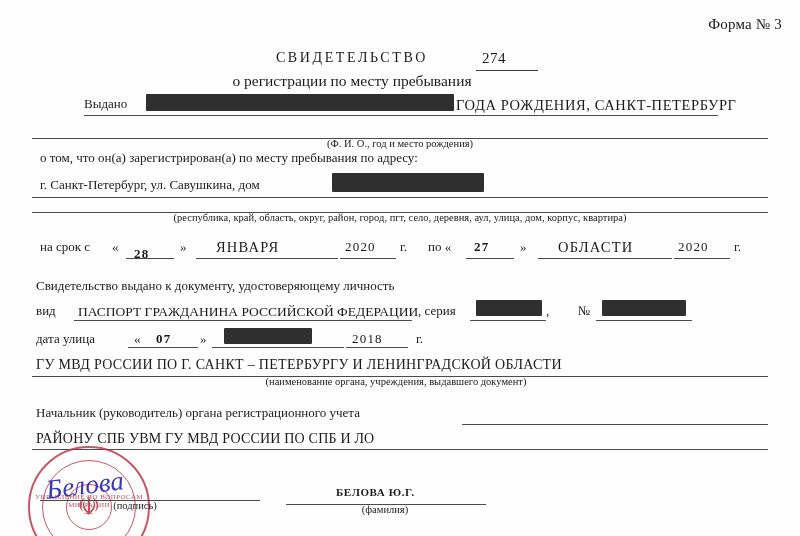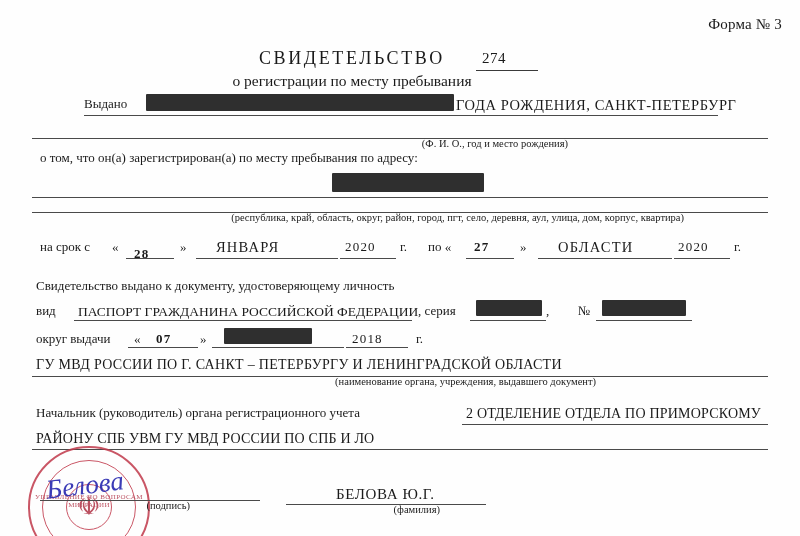--- a/index.html
+++ b/index.html
@@ -31,21 +31,21 @@
   }
   
   .title-row {
     position: absolute;
     left: 0; right: 0;
     top: 48px;
     text-align: center;
   }
   .title-main {
     display: inline-block;
-    font-size: 18px;
+    font-size: 14px;
     letter-spacing: 2.6px;
     font-weight: normal;
     transform: translateX(-48px);
   }
   .cert-number {
     position: absolute;
     left: 482px;
     top: 50px;
     font-size: 15px;
     letter-spacing: .5px;
@@ -72,21 +72,21 @@
     height: 0;
   }
   .txt {
     position: absolute;
     font-size: 13px;
     white-space: nowrap;
   }
   .small-center {
     position: absolute;
     font-size: 10.5px;
-    text-align: right;
+    text-align: center;
     color: #1a1a1a;
   }
   .redact {
     position: absolute;
     background: #2f2f2f;
     border-radius: 1px;
   }
   .spaced {
     letter-spacing: .6px;
   }
@@ -169,20 +169,21 @@
 
   <div class="txt" style="left:84px; top:96px;">Выдано</div>
   <div class="redact" style="left:146px; top:94px; width:308px; height:17px;"></div>
   <div class="txt spaced" style="left:456px; top:97px; font-size:14.5px;">ГОДА РОЖДЕНИЯ, САНКТ-ПЕТЕРБУРГ</div>
   <div class="rule" style="left:84px; top:115px; width:634px;"></div>
 
   <div class="rule" style="left:32px; top:138px; width:736px;"></div>
   <div class="small-center" style="left:232px; top:138px; width:336px;">(Ф. И. О., год и место рождения)</div>
 
   <div class="txt" style="left:40px; top:150px;">о том, что он(а) зарегистрирован(а) по месту пребывания по адресу:</div>
+  <div class="txt" style="left:40px; top:177px;">г. Санкт-Петербург, ул. Савушкина, дом</div>
   <div class="redact" style="left:332px; top:173px; width:152px; height:19px;"></div>
   <div class="rule" style="left:32px; top:197px; width:736px;"></div>
   <div class="rule" style="left:32px; top:212px; width:736px;"></div>
   <div class="small-center" style="left:116px; top:212px; width:568px;">(республика, край, область, округ, район, город, пгт, село, деревня, аул, улица, дом, корпус, квартира)</div>
 
   <div class="txt" style="left:40px; top:239px;">на срок с</div>
   <div class="txt" style="left:112px; top:239px;">«</div>
   <div class="txt wide" style="left:134px; top:246px; font-weight:bold;">28</div>
   <div class="txt" style="left:180px; top:239px;">»</div>
   <div class="txt wide" style="left:216px; top:239px; font-size:14.5px;">ЯНВАРЯ</div>
@@ -208,50 +209,49 @@
   <div class="txt" style="left:78px; top:304px; font-size:13.5px;">ПАСПОРТ ГРАЖДАНИНА РОССИЙСКОЙ ФЕДЕРАЦИИ</div>
   <div class="txt" style="left:418px; top:303px;">, серия</div>
   <div class="redact" style="left:476px; top:300px; width:66px; height:16px;"></div>
   <div class="txt" style="left:546px; top:303px;">,</div>
   <div class="txt" style="left:578px; top:303px;">№</div>
   <div class="redact" style="left:602px; top:300px; width:84px; height:16px;"></div>
   <div class="rule" style="left:74px; top:320px; width:338px;"></div>
   <div class="rule" style="left:470px; top:320px; width:76px;"></div>
   <div class="rule" style="left:596px; top:320px; width:96px;"></div>
 
-  <div class="txt" style="left:36px; top:331px;">округ выдачи</div>
+  <div class="txt" style="left:36px; top:331px;">дата улица</div>
   <div class="txt" style="left:134px; top:331px;">«</div>
   <div class="txt wide" style="left:156px; top:331px; font-weight:bold;">07</div>
   <div class="txt" style="left:200px; top:331px;">»</div>
   <div class="redact" style="left:224px; top:328px; width:88px; height:16px;"></div>
   <div class="txt wide" style="left:352px; top:331px;">2018</div>
   <div class="txt" style="left:416px; top:331px;">г.</div>
   <div class="rule" style="left:128px; top:347px; width:70px;"></div>
   <div class="rule" style="left:212px; top:347px; width:132px;"></div>
   <div class="rule" style="left:346px; top:347px; width:62px;"></div>
 
   <div class="txt" style="left:36px; top:357px; font-size:14px; letter-spacing:.3px;">ГУ  МВД  РОССИИ  ПО  Г. САНКТ – ПЕТЕРБУРГУ  И  ЛЕНИНГРАДСКОЙ ОБЛАСТИ</div>
   <div class="rule" style="left:32px; top:376px; width:736px;"></div>
   <div class="small-center" style="left:196px; top:376px; width:400px;">(наименование органа, учреждения, выдавшего документ)</div>
 
   <div class="txt" style="left:36px; top:405px;">Начальник (руководитель) органа регистрационного учета</div>
-  <div class="txt" style="left:466px; top:406px; font-size:14px; letter-spacing:.2px;">2 ОТДЕЛЕНИЕ ОТДЕЛА  ПО ПРИМОРСКОМУ</div>
   <div class="rule" style="left:462px; top:424px; width:306px;"></div>
 
   <div class="txt" style="left:36px; top:431px; font-size:14px; letter-spacing:.2px;">РАЙОНУ СПБ УВМ  ГУ  МВД  РОССИИ  ПО СПБ  И  ЛО</div>
   <div class="rule" style="left:32px; top:449px; width:736px;"></div>
 
   <div class="stamp">
     <div class="stamp-inner"></div>
     <div class="stamp-text-top">УПРАВЛЕНИЕ ПО ВОПРОСАМ МИГРАЦИИ</div>
     <div class="stamp-core">☫</div>
 
   </div>
 
   <div class="signature">Белова</div>
   <div class="rule" style="left:40px; top:500px; width:220px;"></div>
   <div class="small-center" style="left:80px; top:500px; width:110px;">(подпись)</div>
 
-  <div class="txt spaced" style="left:336px; top:486px; font-size:15px;">БЕЛОВА Ю.Г.</div>
+  <div class="txt spaced" style="left:336px; top:486px; font-size:11px;font-weight:bold;">БЕЛОВА Ю.Г.</div>
   <div class="rule" style="left:286px; top:504px; width:200px;"></div>
   <div class="small-center" style="left:330px; top:504px; width:110px;">(фамилия)</div>
 
 </div>
 
 </body></html>

